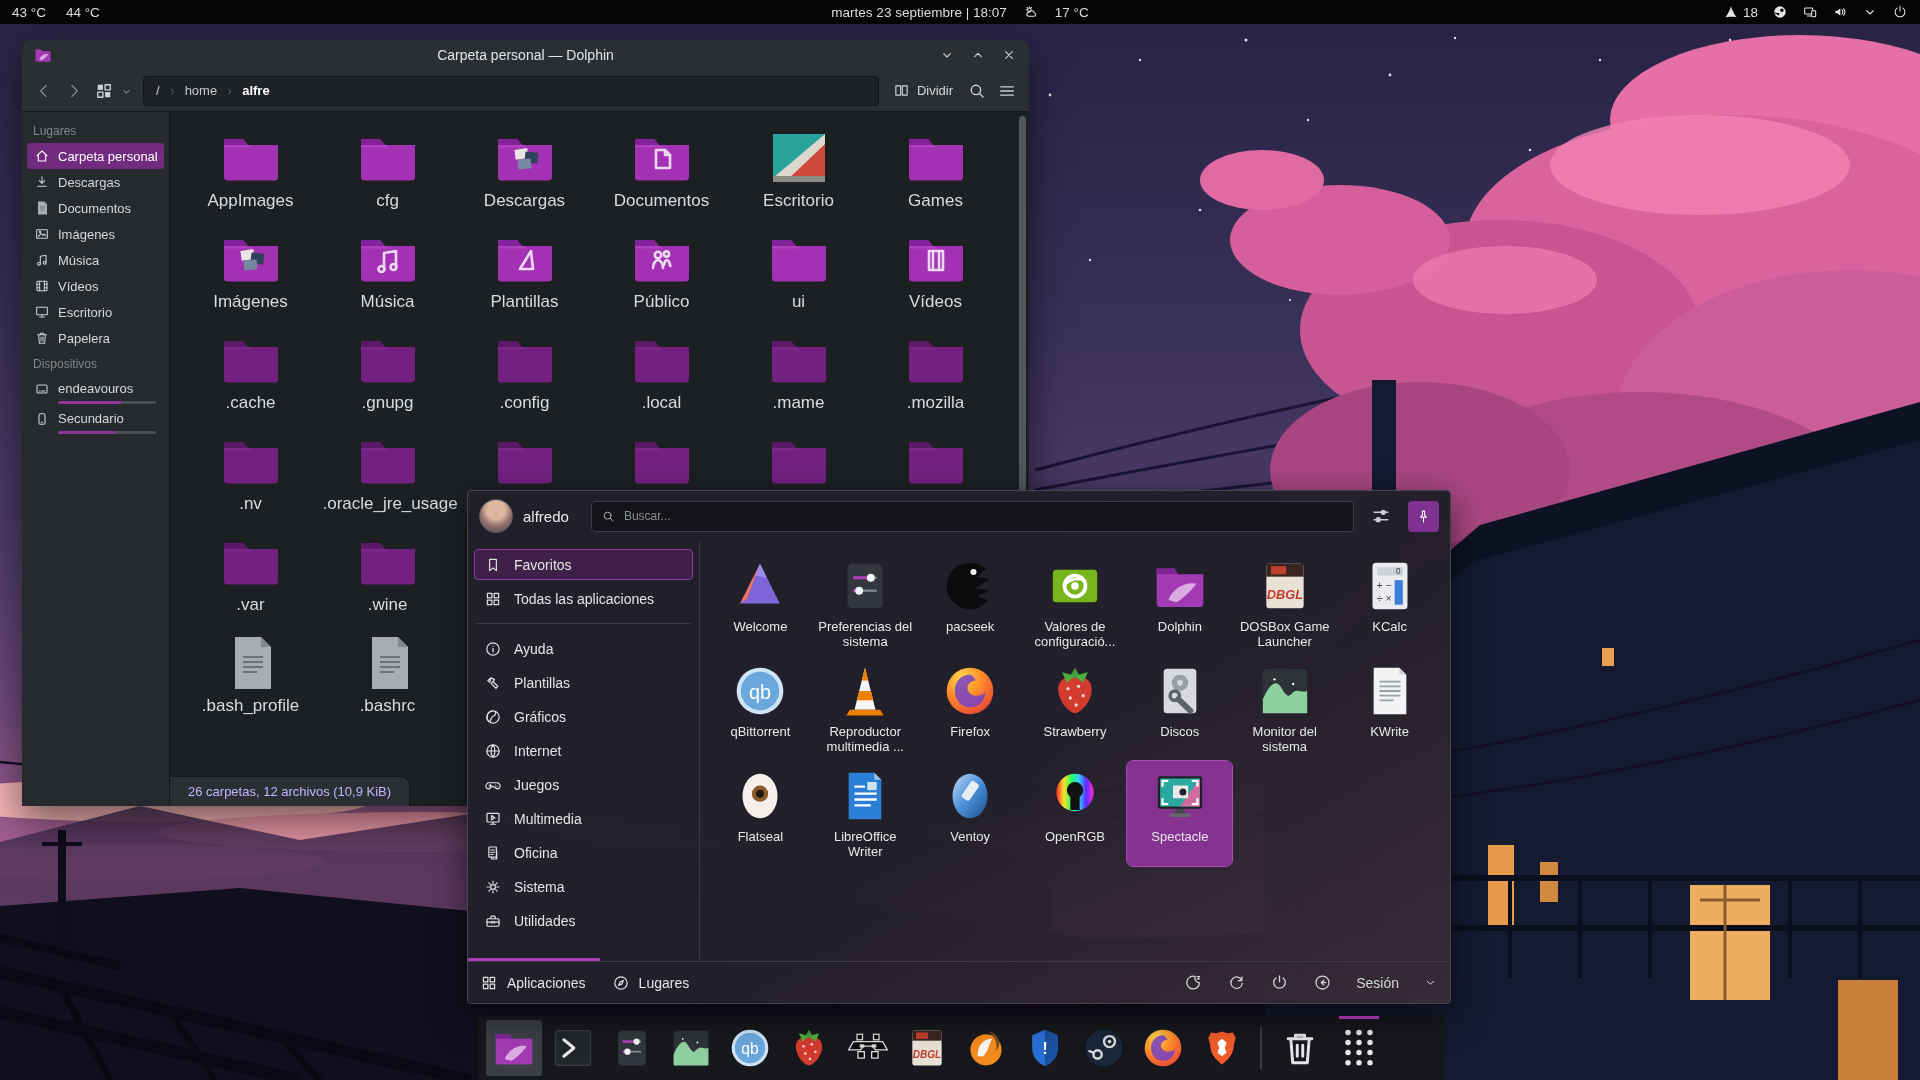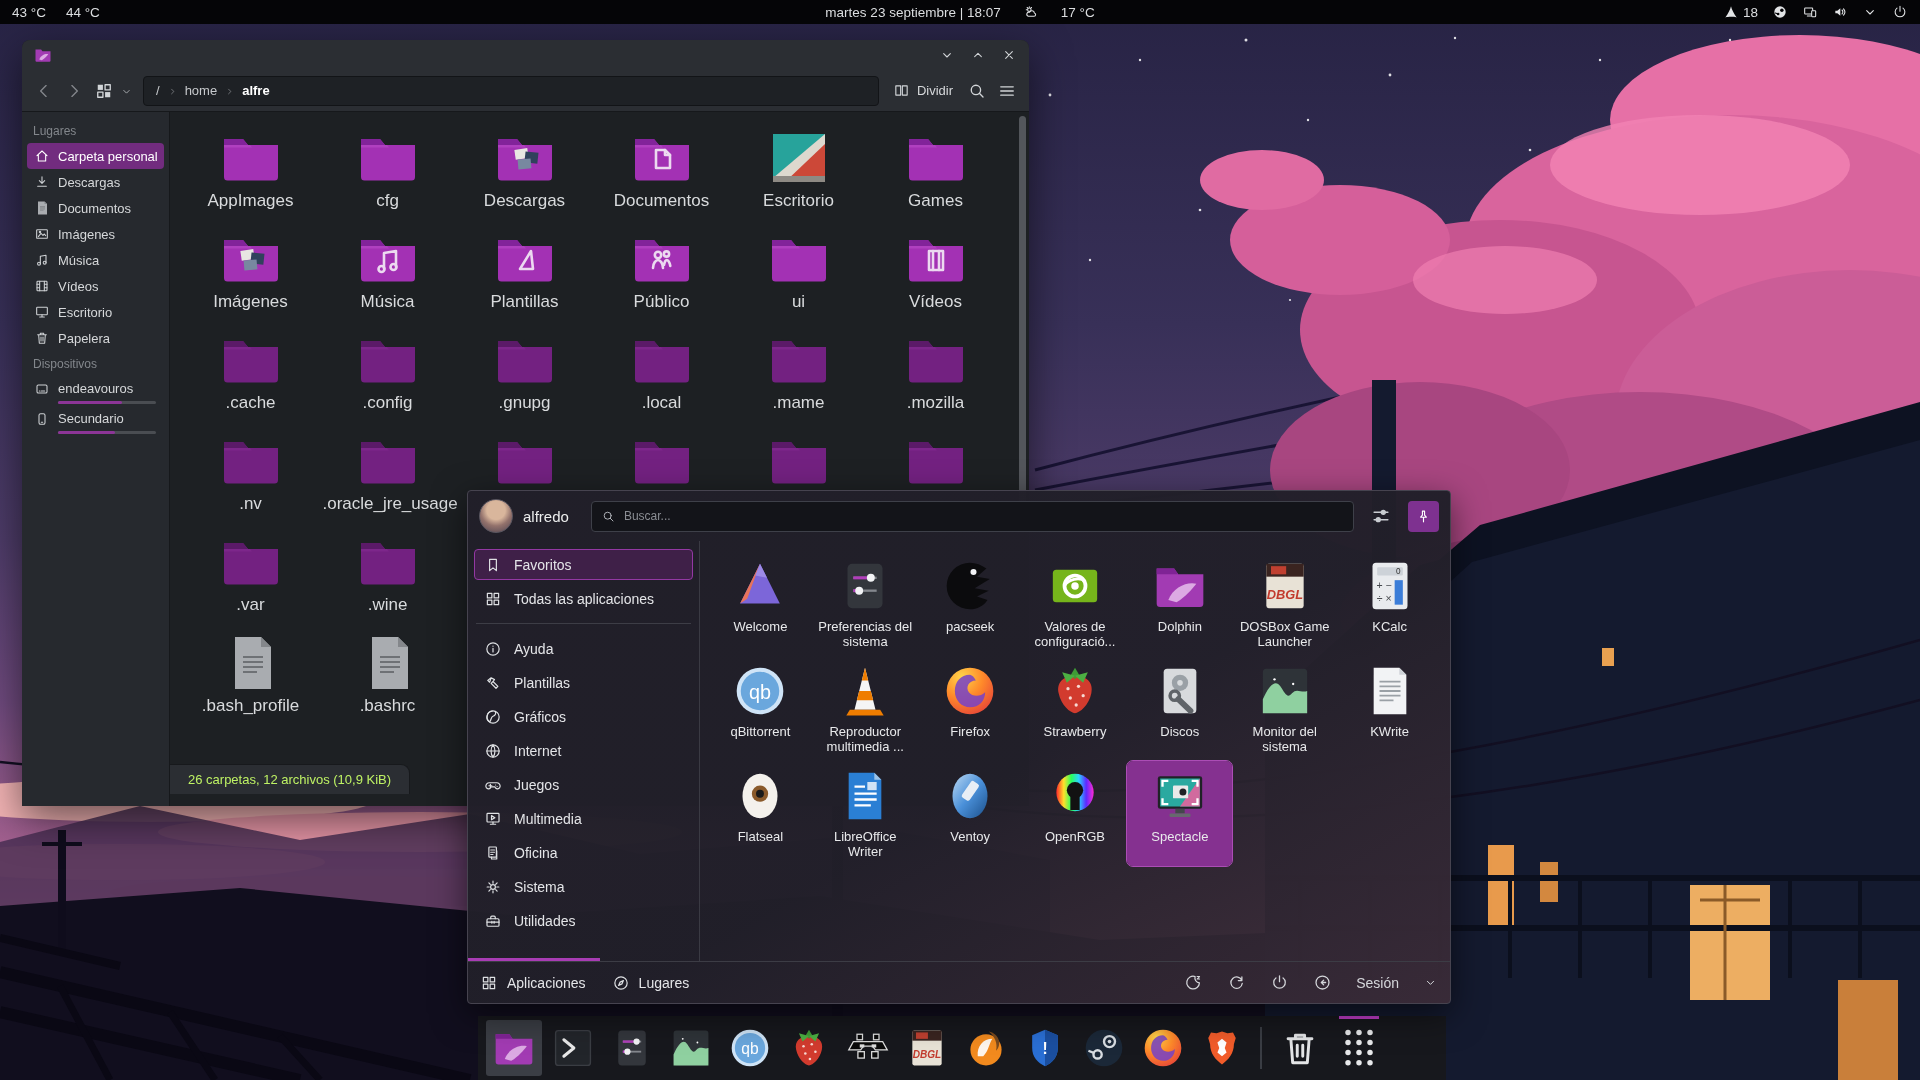--- a/index.html
+++ b/index.html
@@ -5,21 +5,21 @@
   * { margin:0; padding:0; box-sizing:border-box; }
   html,body { width:1920px; height:1080px; overflow:hidden; background:#000; }
   body { font-family:"Liberation Sans", sans-serif; }
   .desktop { position:relative; width:1920px; height:1080px; overflow:hidden; }
   .wall { position:absolute; inset:0; }
 
   
   .panel { position:absolute; top:0; left:0; width:100%; height:24px; background:#050507;
            display:flex; align-items:center; padding:0 12px; font-size:13.5px; color:#dcdee0; z-index:40; }
   .temps { display:flex; gap:20px; }
-  .panel-center { position:absolute; left:0; right:0; display:flex; justify-content:center; align-items:center; gap:22px; }
+  .panel-center { position:absolute; left:0; right:0; display:flex; justify-content:center; align-items:center; gap:16px; }
   .panel-right { margin-left:auto; display:flex; align-items:center; gap:14px; position:relative; }
   .tico { width:16px; height:16px; color:#e2e4e6; display:inline-block; }
   .tico svg { width:100%; height:100%; display:block; }
   .upd { display:flex; align-items:center; gap:4px; }
 
   
   .window { position:absolute; left:22px; top:40px; width:1007px; height:766px;
             background:#1d2024; border-radius:8px 8px 2px 2px; box-shadow:0 14px 40px rgba(0,0,0,.55);
             display:flex; flex-direction:column; z-index:10; }
   .titlebar { height:30px; background:#2b2e33; border-radius:8px 8px 0 0; display:flex; align-items:center;
@@ -59,23 +59,23 @@
   .view { flex:1; position:relative; background:#1d2023; overflow:hidden; }
   .fgrid { position:absolute; left:12px; top:14px; display:grid; grid-template-columns:repeat(6,137px);
            grid-auto-rows:101px; }
   .fitem { width:130px; justify-self:center; display:flex; flex-direction:column; align-items:center; }
   .ficon { width:64px; height:64px; }
   .ficon svg { width:100%; height:100%; }
   .flabel { margin-top:3px; font-size:17px; color:#d9dbdd; text-align:center; line-height:15px; max-width:130px; }
   .fitem.k-blank { visibility:hidden; }
   .vscroll { position:absolute; right:2px; top:2px; bottom:2px; width:9px; border-radius:5px; }
   .vthumb { position:absolute; top:2px; width:7px; left:1px; height:390px; background:#53565b; border-radius:4px; }
-  .statusbox { position:absolute; left:0; bottom:12px; height:30px; background:#2b2e33;
+  .statusbox { position:absolute; left:0; bottom:0; height:30px; background:#2b2e33;
                border-top-right-radius:9px; border-top:1px solid #17191c; border-right:1px solid #17191c;
-               display:flex; align-items:center; padding:0 18px; font-size:13px; color:#bef264; }
+               display:flex; align-items:center; padding:0 18px; font-size:13px; color:#c4b5fd; }
 
   
   .launcher { position:absolute; left:467px; top:490px; width:984px; height:514px; z-index:20;
               background:linear-gradient(150deg, rgba(33,31,41,0.975) 55%, rgba(58,43,56,0.955) 100%);
               border:1px solid #46434f; border-radius:4px; box-shadow:0 10px 34px rgba(0,0,0,.55);
               display:flex; flex-direction:column; }
   .lheader { height:50px; display:flex; align-items:center; gap:10px; padding:0 11px; flex:none; }
   .avatar { width:34px; height:34px; border-radius:50%; flex:none; border:1px solid #5a5660;
             background:radial-gradient(circle at 50% 32%, #d9b69c 0 34%, #93726c 58%, #4c4250 100%); }
   .uname { font-size:15px; color:#eceded; }
@@ -230,20 +230,21 @@
       <path d="M60 986 L110 1080 M170 1012 L215 1080 M280 1036 L320 1080" stroke-width="7"></path>
     </g>
   </svg>
 
   <section class="window">
     <div class="titlebar">
       <span class="wicon"><svg viewBox="0 0 48 48">
             <path d="M4 9 h15 l3.5 5 H44 v25 a3 3 0 0 1 -3 3 H7 a3 3 0 0 1 -3 -3 Z" fill="#a23bb3"></path>
             <path d="M14 36 C18 25 30 20 38 22 C34 27 29 33 21 38 Z" fill="#dcaae3"></path>
           </svg></span>
+      <span class="wtitle">Carpeta personal — Dolphin</span>
       <span class="wctrls">
         <span class="wc"><svg viewBox="0 0 24 24" fill="none" stroke="currentColor" stroke-width="1.6" stroke-linecap="round" stroke-linejoin="round">
               <path d="M7 10 L12 15 L17 10"></path>
             </svg></span>
         <span class="wc"><svg viewBox="0 0 24 24" fill="none" stroke="currentColor" stroke-width="1.6" stroke-linecap="round" stroke-linejoin="round">
               <path d="M7 14.5 L12 9.5 L17 14.5"></path>
             </svg></span>
         <span class="wc"><svg viewBox="0 0 24 24" fill="none" stroke="currentColor" stroke-width="1.6" stroke-linecap="round" stroke-linejoin="round">
               <path d="M7 7 L17 17 M17 7 L7 17"></path>
             </svg></span>
@@ -518,29 +519,29 @@
                   <path d="M5 19 h26 l2 2.6 H5 Z" fill="#8a2f97" opacity="0.45"></path>
                 </svg></div>
               <div class="flabel">.cache</div>
             </div>
             <div class="fitem k-hidden">
               <div class="ficon"><svg viewBox="0 0 64 64">
                   <path d="M5 13 h19 l5 6 h30 v32 a3.5 3.5 0 0 1 -3.5 3.5 h-47 a3.5 3.5 0 0 1 -3.5 -3.5 Z" fill="#732181"></path>
                   <path d="M5 13 h19 l5 6 H5 Z" fill="#5b1a68"></path>
                   <path d="M5 19 h26 l2 2.6 H5 Z" fill="#8a2f97" opacity="0.45"></path>
                 </svg></div>
+              <div class="flabel">.gnupg</div>
+            </div>
+            <div class="fitem k-hidden">
+              <div class="ficon"><svg viewBox="0 0 64 64">
+                  <path d="M5 13 h19 l5 6 h30 v32 a3.5 3.5 0 0 1 -3.5 3.5 h-47 a3.5 3.5 0 0 1 -3.5 -3.5 Z" fill="#732181"></path>
+                  <path d="M5 13 h19 l5 6 H5 Z" fill="#5b1a68"></path>
+                  <path d="M5 19 h26 l2 2.6 H5 Z" fill="#8a2f97" opacity="0.45"></path>
+                </svg></div>
               <div class="flabel">.config</div>
-            </div>
-            <div class="fitem k-hidden">
-              <div class="ficon"><svg viewBox="0 0 64 64">
-                  <path d="M5 13 h19 l5 6 h30 v32 a3.5 3.5 0 0 1 -3.5 3.5 h-47 a3.5 3.5 0 0 1 -3.5 -3.5 Z" fill="#732181"></path>
-                  <path d="M5 13 h19 l5 6 H5 Z" fill="#5b1a68"></path>
-                  <path d="M5 19 h26 l2 2.6 H5 Z" fill="#8a2f97" opacity="0.45"></path>
-                </svg></div>
-              <div class="flabel">.gnupg</div>
             </div>
             <div class="fitem k-hidden">
               <div class="ficon"><svg viewBox="0 0 64 64">
                   <path d="M5 13 h19 l5 6 h30 v32 a3.5 3.5 0 0 1 -3.5 3.5 h-47 a3.5 3.5 0 0 1 -3.5 -3.5 Z" fill="#732181"></path>
                   <path d="M5 13 h19 l5 6 H5 Z" fill="#5b1a68"></path>
                   <path d="M5 19 h26 l2 2.6 H5 Z" fill="#8a2f97" opacity="0.45"></path>
                 </svg></div>
               <div class="flabel">.local</div>
             </div>
             <div class="fitem k-hidden">

